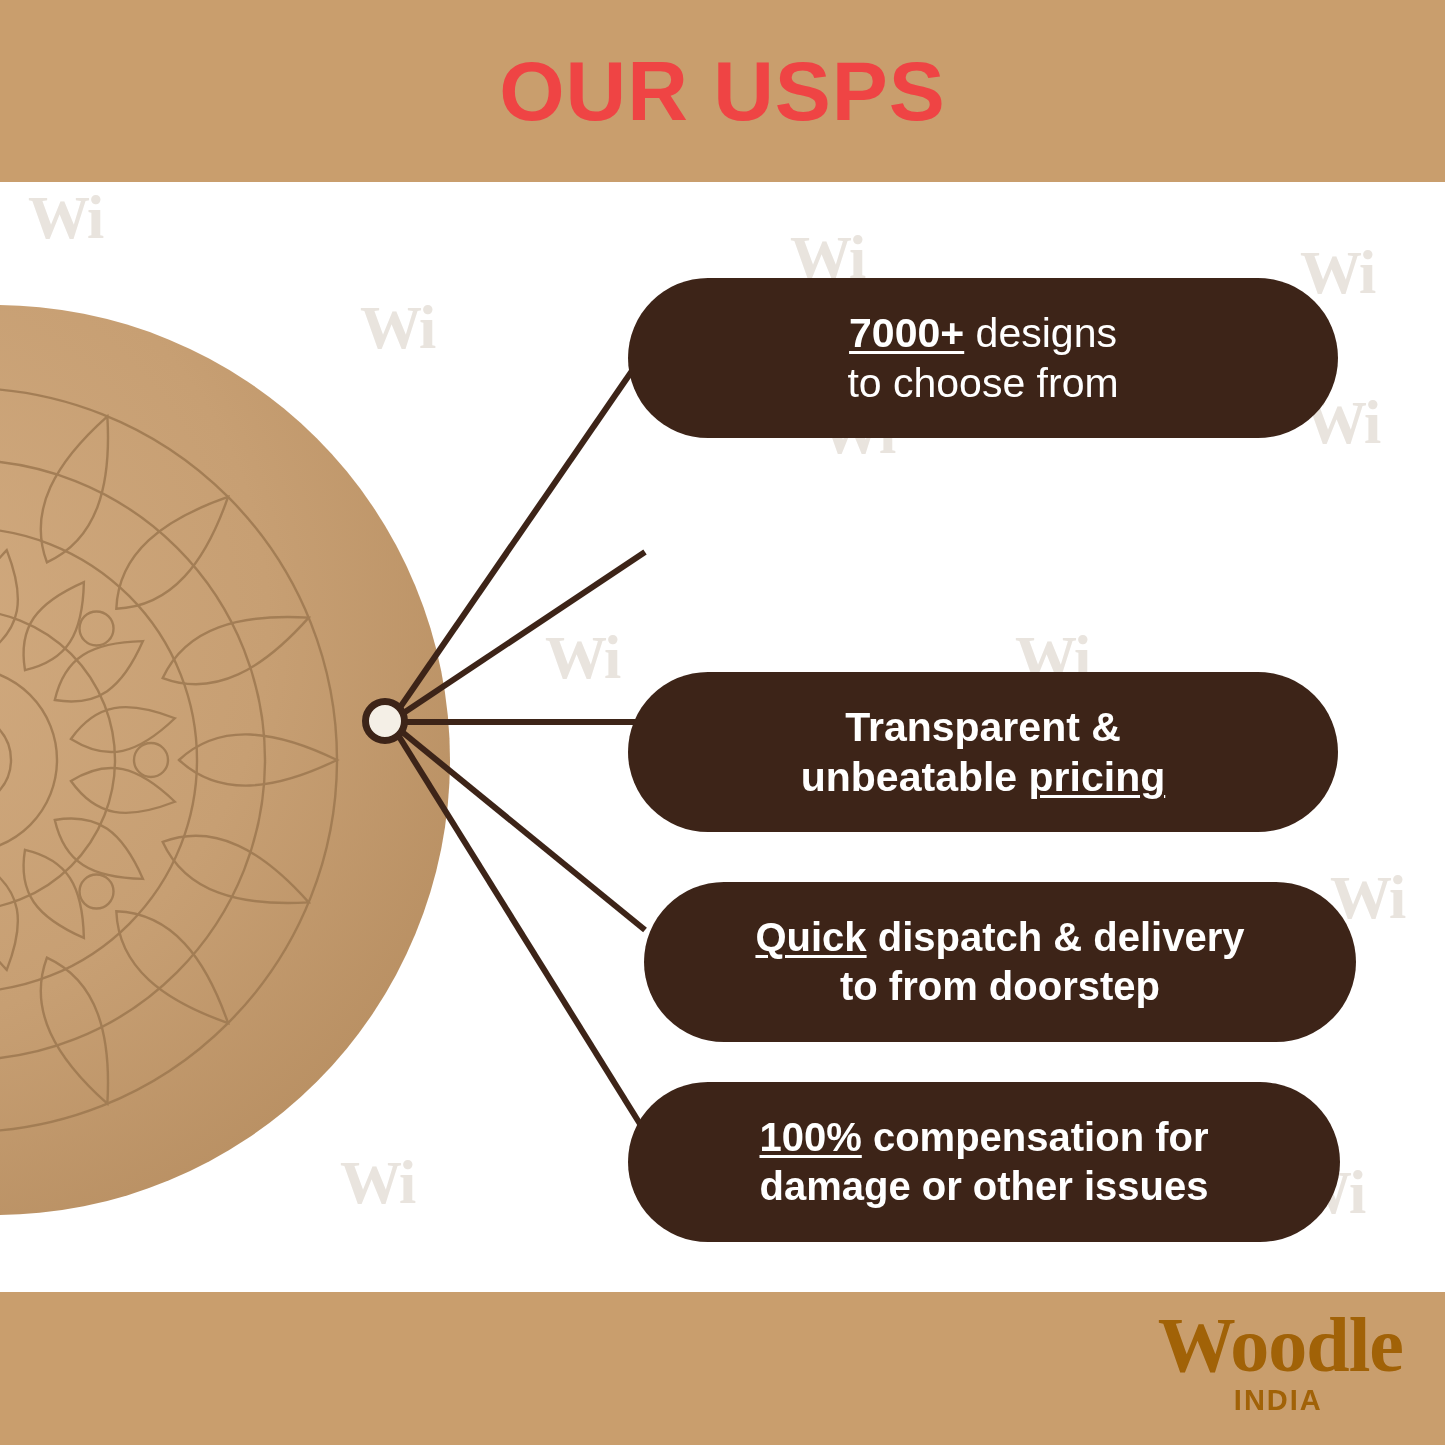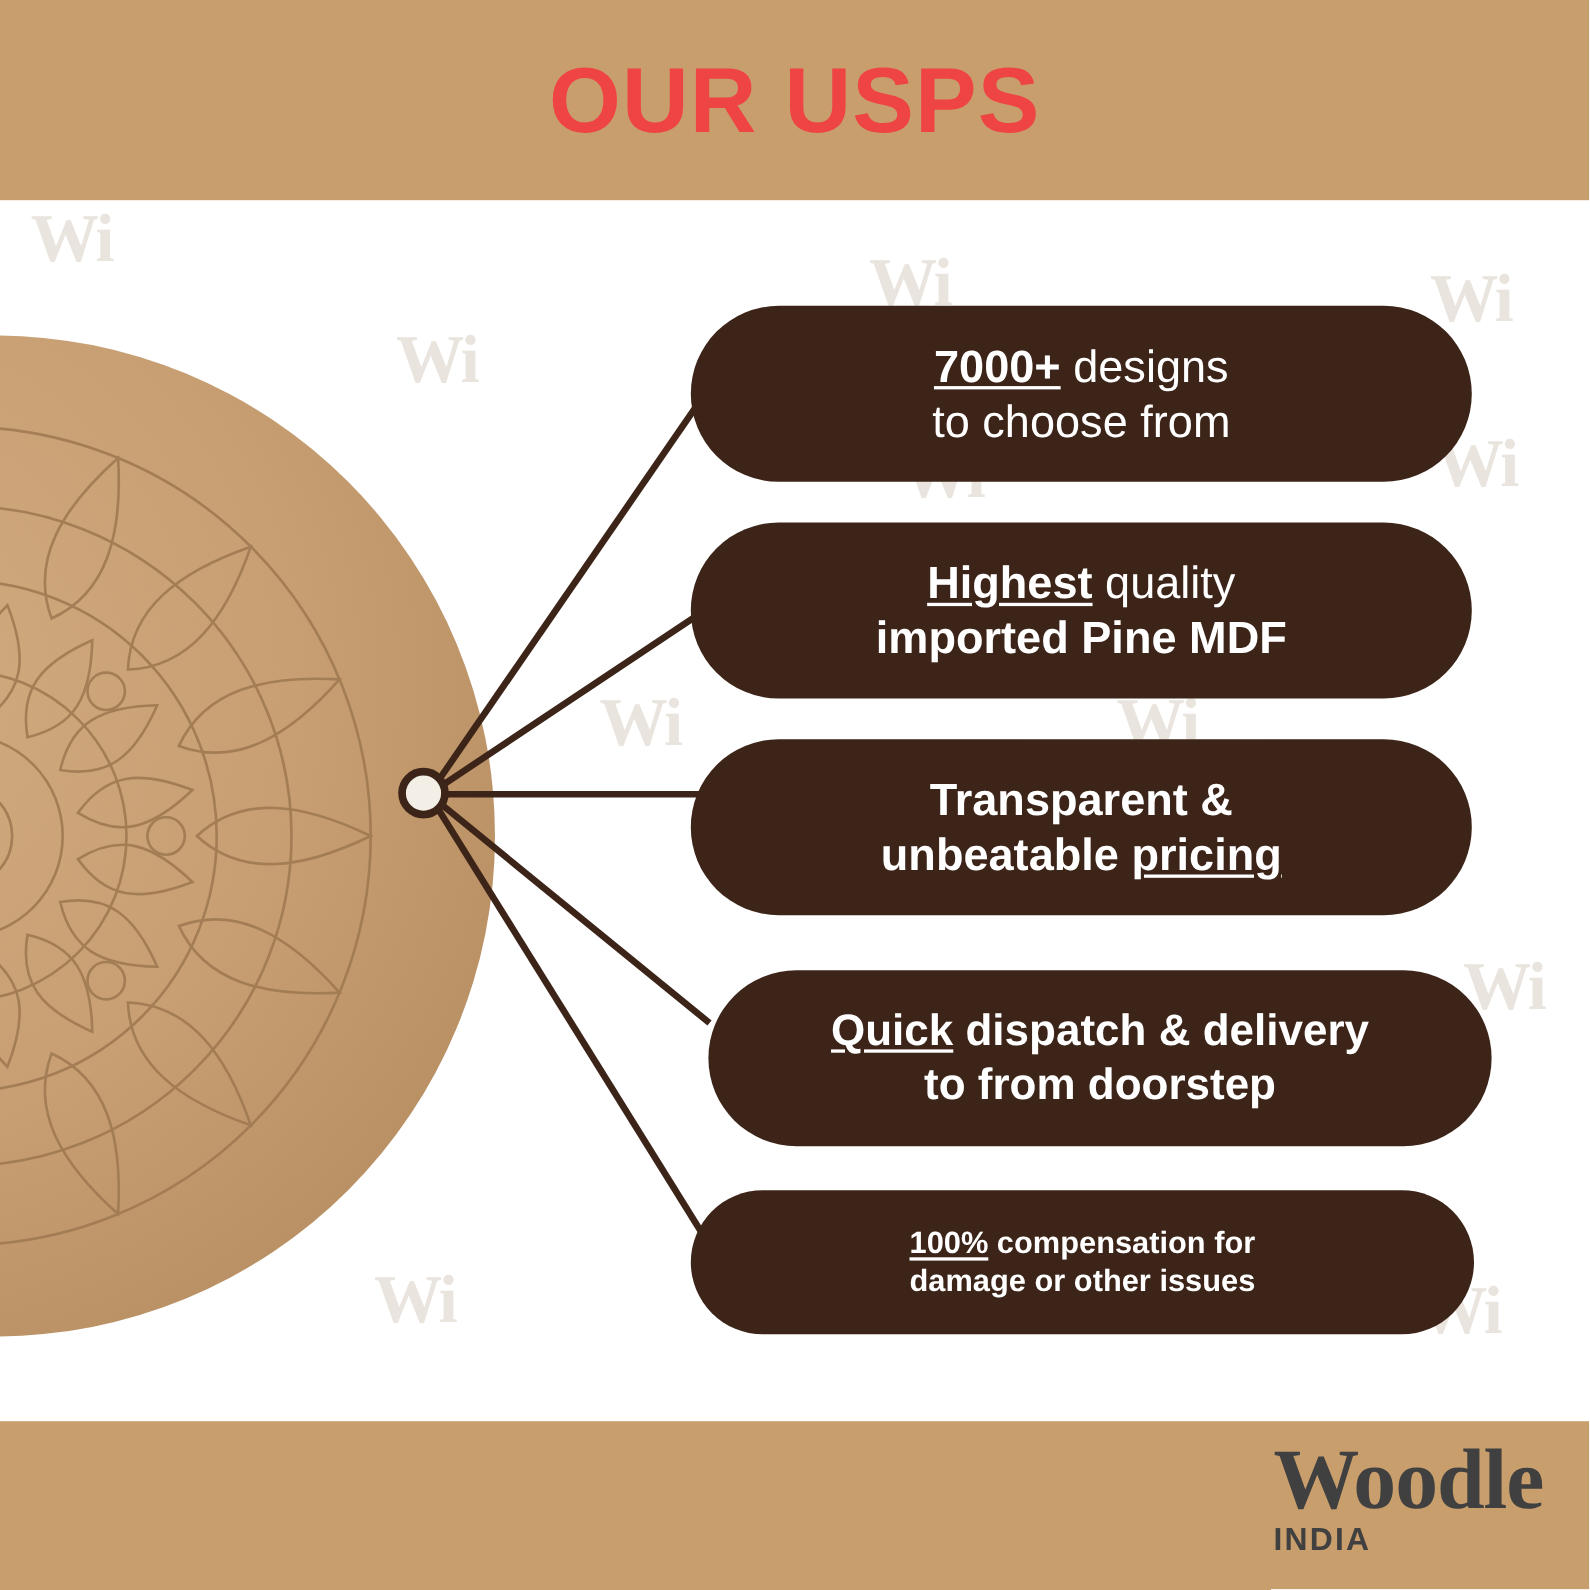--- a/index.html
+++ b/index.html
@@ -111,42 +111,42 @@
     text-decoration-thickness: 3px;
   }
   .pill .light {
     font-weight: 400;
   }
 
   #pill-0 { left: 628px; top: 258px;  width: 710px; height: 160px; }
   #pill-1 { left: 628px; top: 455px;  width: 710px; height: 160px; }
   #pill-2 { left: 628px; top: 652px;  width: 710px; height: 160px; }
   #pill-3 { left: 644px; top: 862px;  width: 712px; height: 160px; font-size: 40px; }
-  #pill-4 { left: 628px; top: 1062px; width: 712px; height: 131px; font-size: 28px; }
+  #pill-4 { left: 628px; top: 1062px; width: 712px; height: 160px; font-size: 40px; }
 
   
   .hub {
     position: absolute;
     left: 362px;
     top: 698px;
     width: 46px;
     height: 46px;
     border-radius: 50%;
     background: #f4efe6;
     border: 7px solid #3d2418;
     box-sizing: border-box;
   }
 
   
   .logo {
     position: absolute;
     right: 42px;
     top: 1308px;
-    text-align: left;
-    color: #404040;
+    text-align: center;
+    color: #a16207;
   }
   .logo-main {
     font-family: "Liberation Serif", serif;
     font-size: 78px;
     font-weight: 700;
     letter-spacing: -1px;
     line-height: 0.95;
   }
   .logo-sub {
     font-family: "Liberation Sans", sans-serif;
@@ -262,26 +262,20 @@
 
   <div class="hub"></div>
 
   <div class="pill" id="pill-0">
     <span>
       <u>7000+</u><span class="light"> designs</span><br>
       <span class="light">to choose from</span>
     </span>
   </div>
 
-  <div class="pill" id="pill-1">
-    <span>
-      <u>Highest</u><span class="light"> quality</span><br>
-      <span>imported Pine MDF</span>
-    </span>
-  </div>
 
   <div class="pill" id="pill-2">
     <span>
       <span>Transparent &amp;</span><br>
       <span>unbeatable </span><u>pricing</u>
     </span>
   </div>
 
   <div class="pill" id="pill-3">
     <span>

